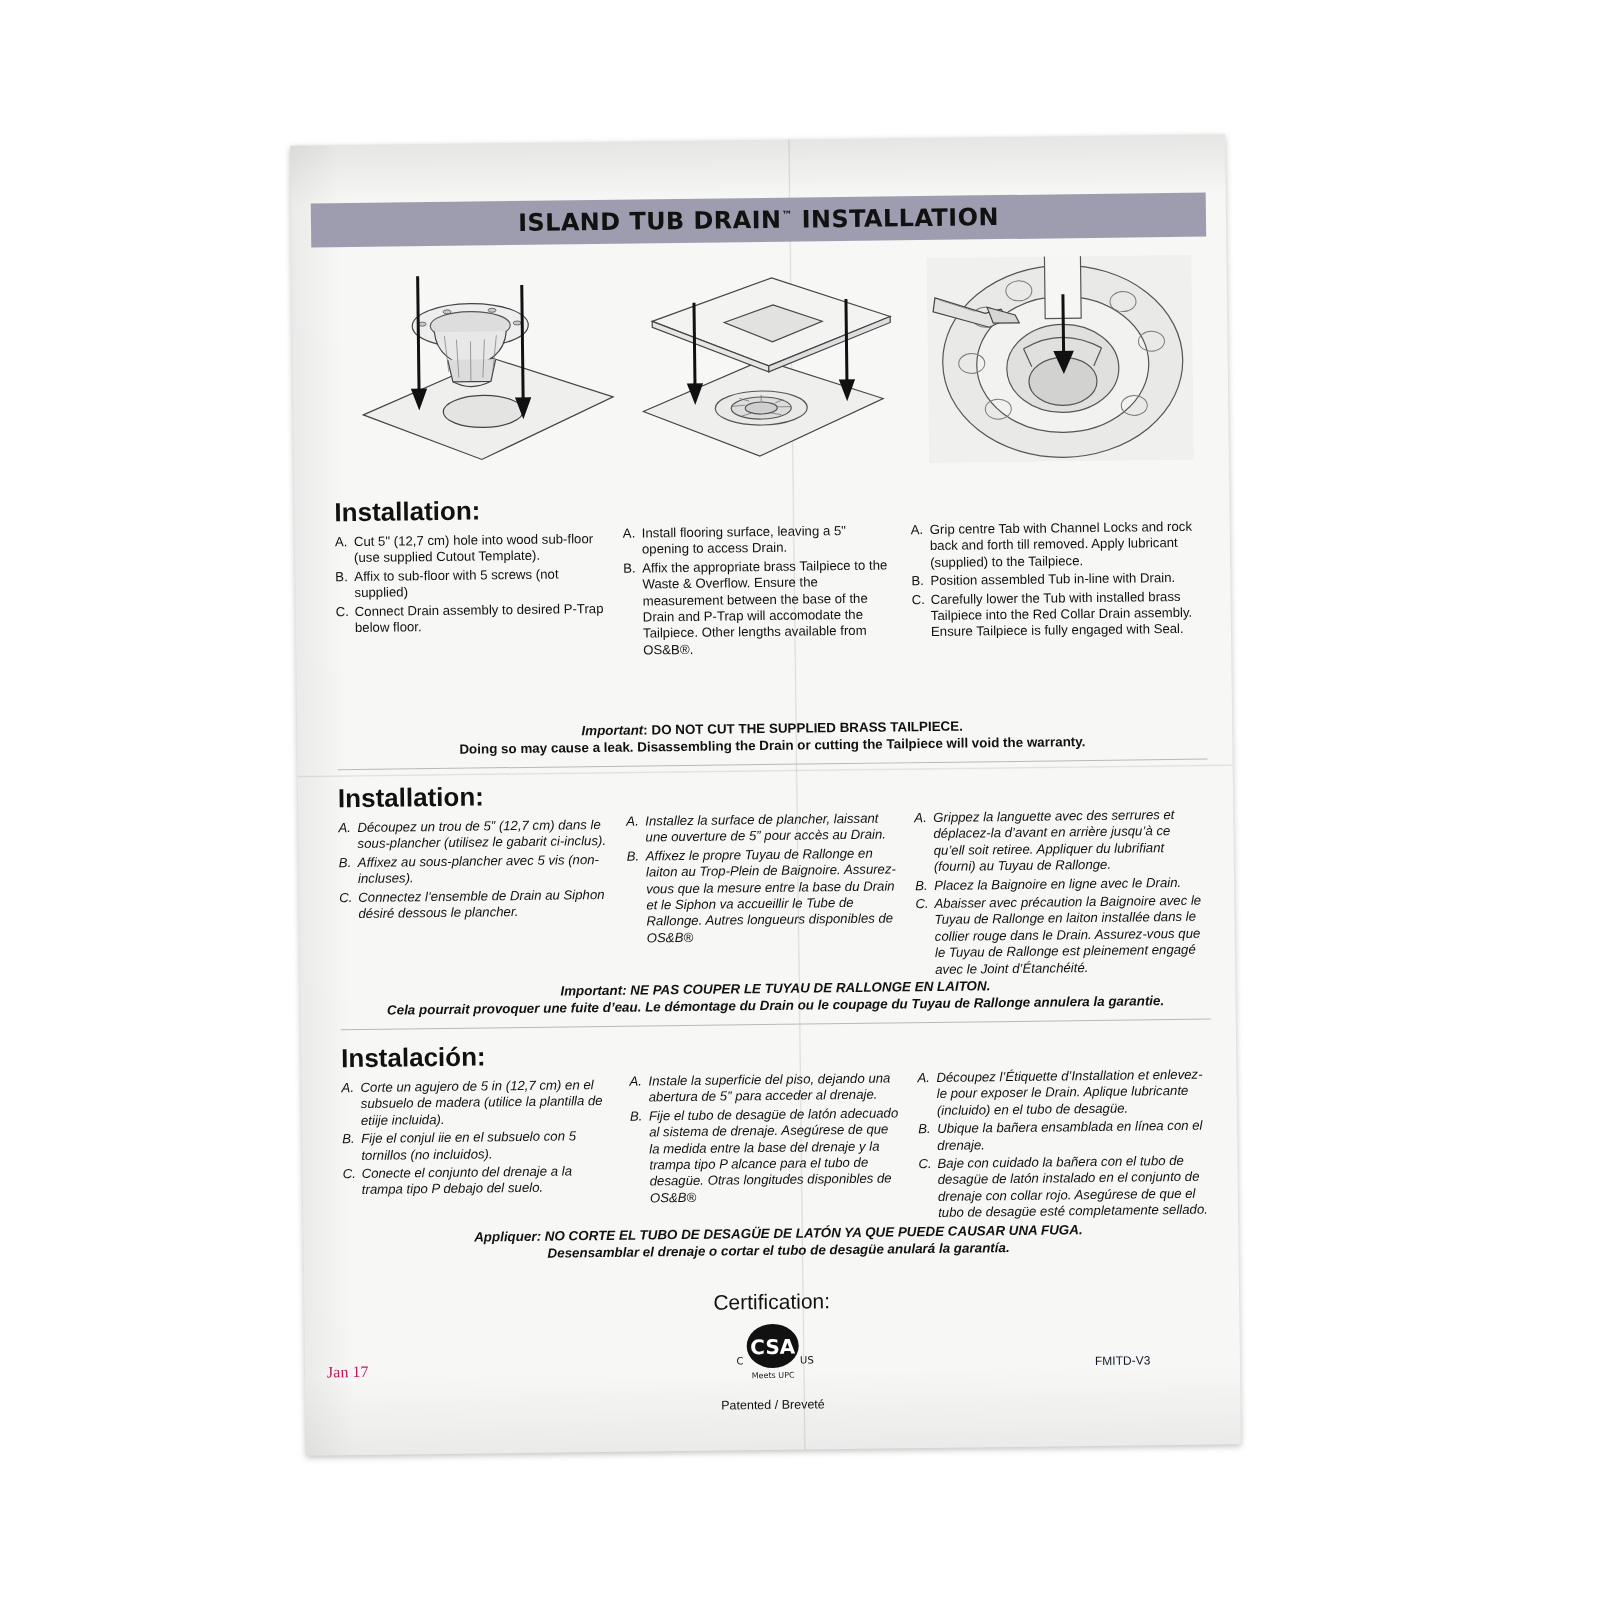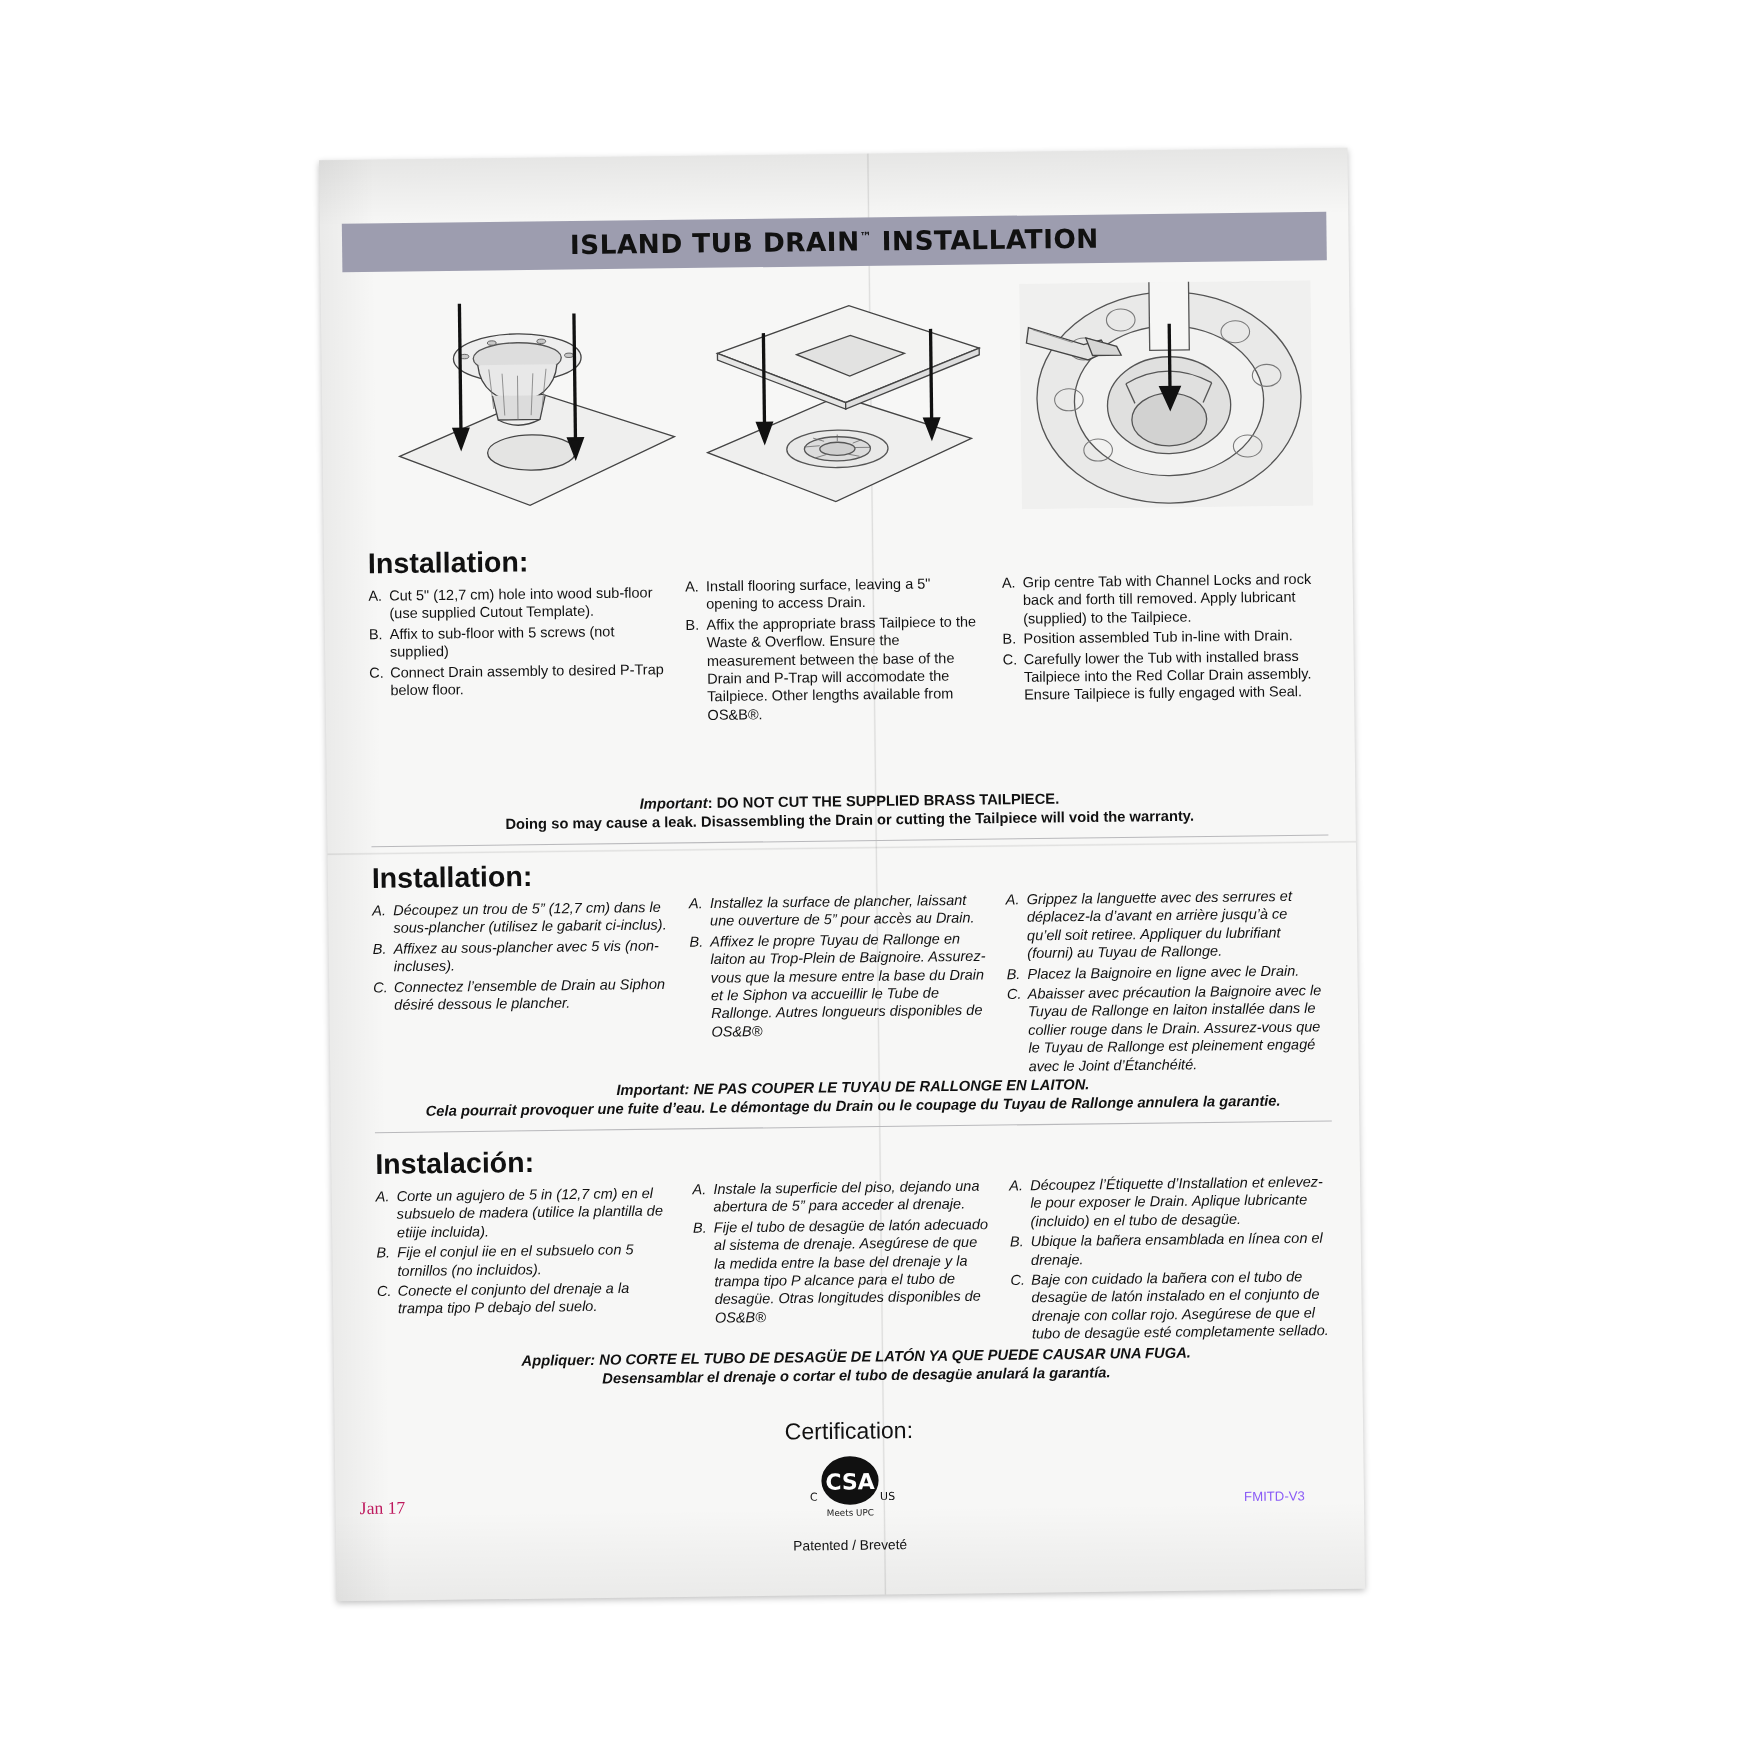--- a/index.html
+++ b/index.html
@@ -87,21 +87,21 @@
   .rule{
     position:absolute;height:1px;background:#b9b9bc;left:40px;width:870px;
   }
 
   .cert{
     position:absolute;left:0;width:100%;text-align:center;
   }
   .cert .ct{font-size:21px;color:#111;}
   .csa{margin-top:6px;}
   .footer-left{position:absolute;font-size:16px;color:#be185d;font-family:Liberation Serif, serif;}
-  .footer-right{position:absolute;font-size:12px;color:#8b5cf6;margin-left:36px;}
+  .footer-right{position:absolute;font-size:12px;color:#0f172a;}
   .patented{position:absolute;left:0;width:100%;text-align:center;font-size:12.5px;color:#111;}
 </style>
 </head>
 <body>
 
 <div class="sheet">
   <div class="shade-top"></div>
   <div class="shade-bottom"></div>
   <div class="shade-left"></div>
   <div class="fold-v"></div>

